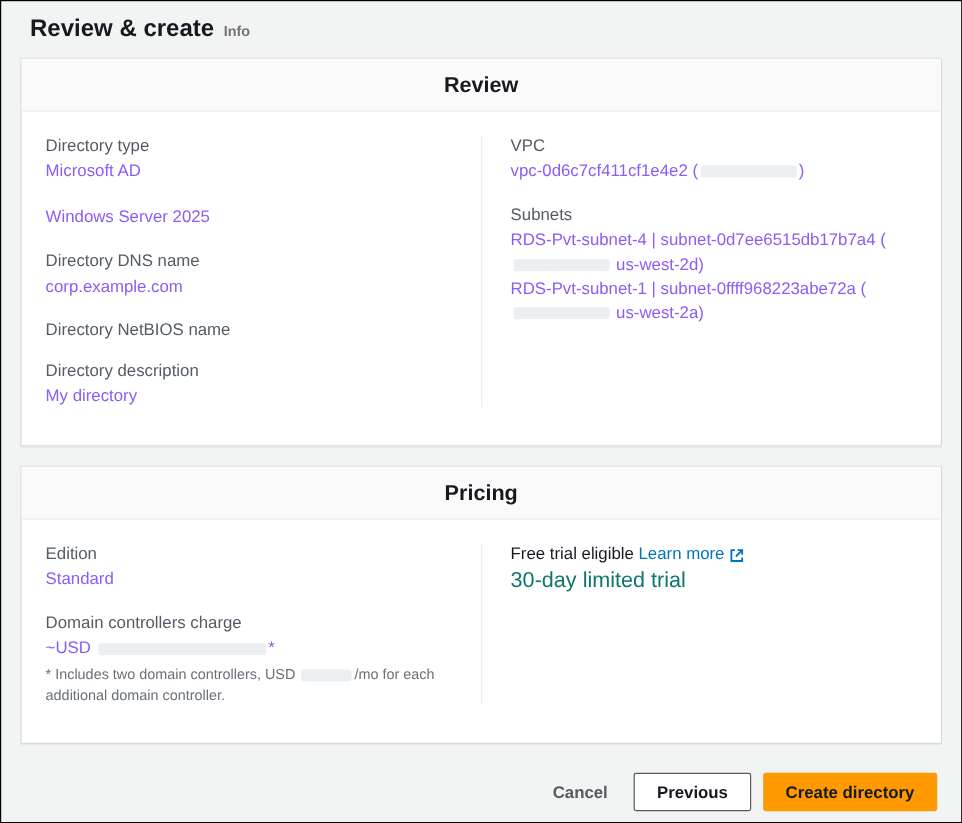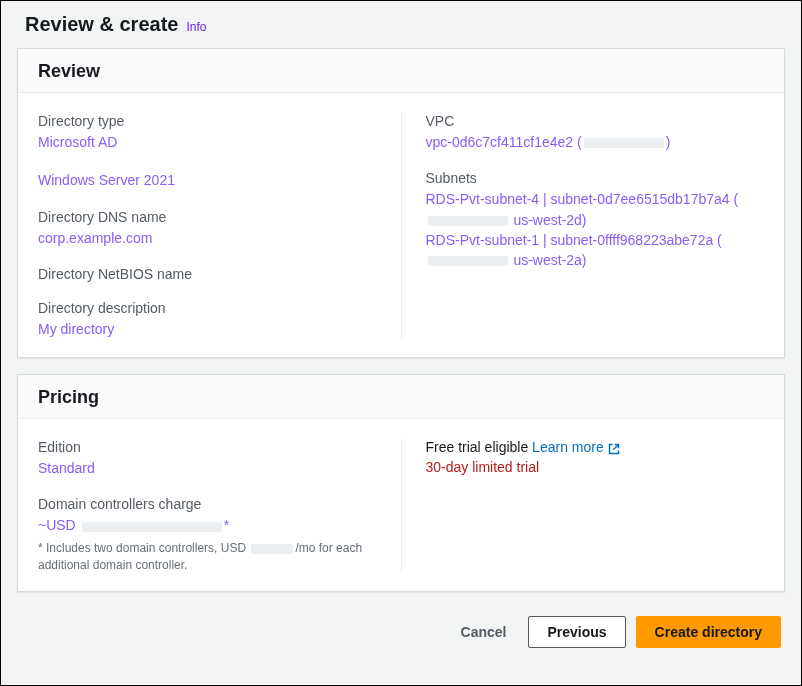--- a/index.html
+++ b/index.html
@@ -18,42 +18,43 @@
       display: flex;
       align-items: baseline;
       gap: 8px;
       padding: 4px 8px 12px 8px;
     }
     h1 {
       font-size: 20px;
       font-weight: 700;
     }
     .info-link {
-      color: #6d28d9;
+      color: #737373;
       font-size: 12px;
-      font-weight: 400;
+      font-weight: 700;
       cursor: pointer;
     }
     .panel {
       background: #fff;
       border: 1px solid #d5dbdb;
       box-shadow: 0 1px 1px rgba(0,0,0,0.05);
       margin-bottom: 16px;
     }
     .panel-header {
       padding: 12px 20px 10px 20px;
       border-bottom: 1px solid #eaeded;
       background: #fafafa;
     }
     .panel-header h2 {
       font-size: 18px;
       font-weight: 700;
+      text-align: center;
     }
     .panel-body {
-      padding: 20px 20px 18px 20px;
+      padding: 20px 20px 32px 20px;
       display: flex;
       gap: 0;
     }
     .col {
       flex: 1;
       min-width: 0;
     }
     .col:first-child {
       border-right: 1px solid #eaeded;
       padding-right: 24px;
@@ -137,22 +138,22 @@
     .btn-primary {
       background: #ff9900;
       border: 1px solid #ff9900;
       color: #16191f;
     }
     .trial-label {
       color: #16191f;
       font-size: 14px;
     }
     .trial-sub {
-      color: #b91c1c;
-      font-size: 14px;
+      color: #0f766e;
+      font-size: 18px;
       margin-top: 4px;
     }
   </style>
 </head>
 <body>
 
 <div class="page-title-row">
   <h1>Review &amp; create</h1>
   <span class="info-link">Info</span>
 </div>
@@ -162,21 +163,21 @@
     <h2>Review</h2>
   </div>
   <div class="panel-body">
 
     <div class="col">
       <div class="field">
         <div class="field-label">Directory type</div>
         <div class="field-value">Microsoft AD</div>
       </div>
       <div class="field">
-        <div class="field-value">Windows Server 2021</div>
+        <div class="field-value">Windows Server 2025</div>
       </div>
       <div class="field">
         <div class="field-label">Directory DNS name</div>
         <div class="field-value">corp.example.com</div>
       </div>
       <div class="field">
         <div class="field-label">Directory NetBIOS name</div>
       </div>
       <div class="field">
         <div class="field-label">Directory description</div>

